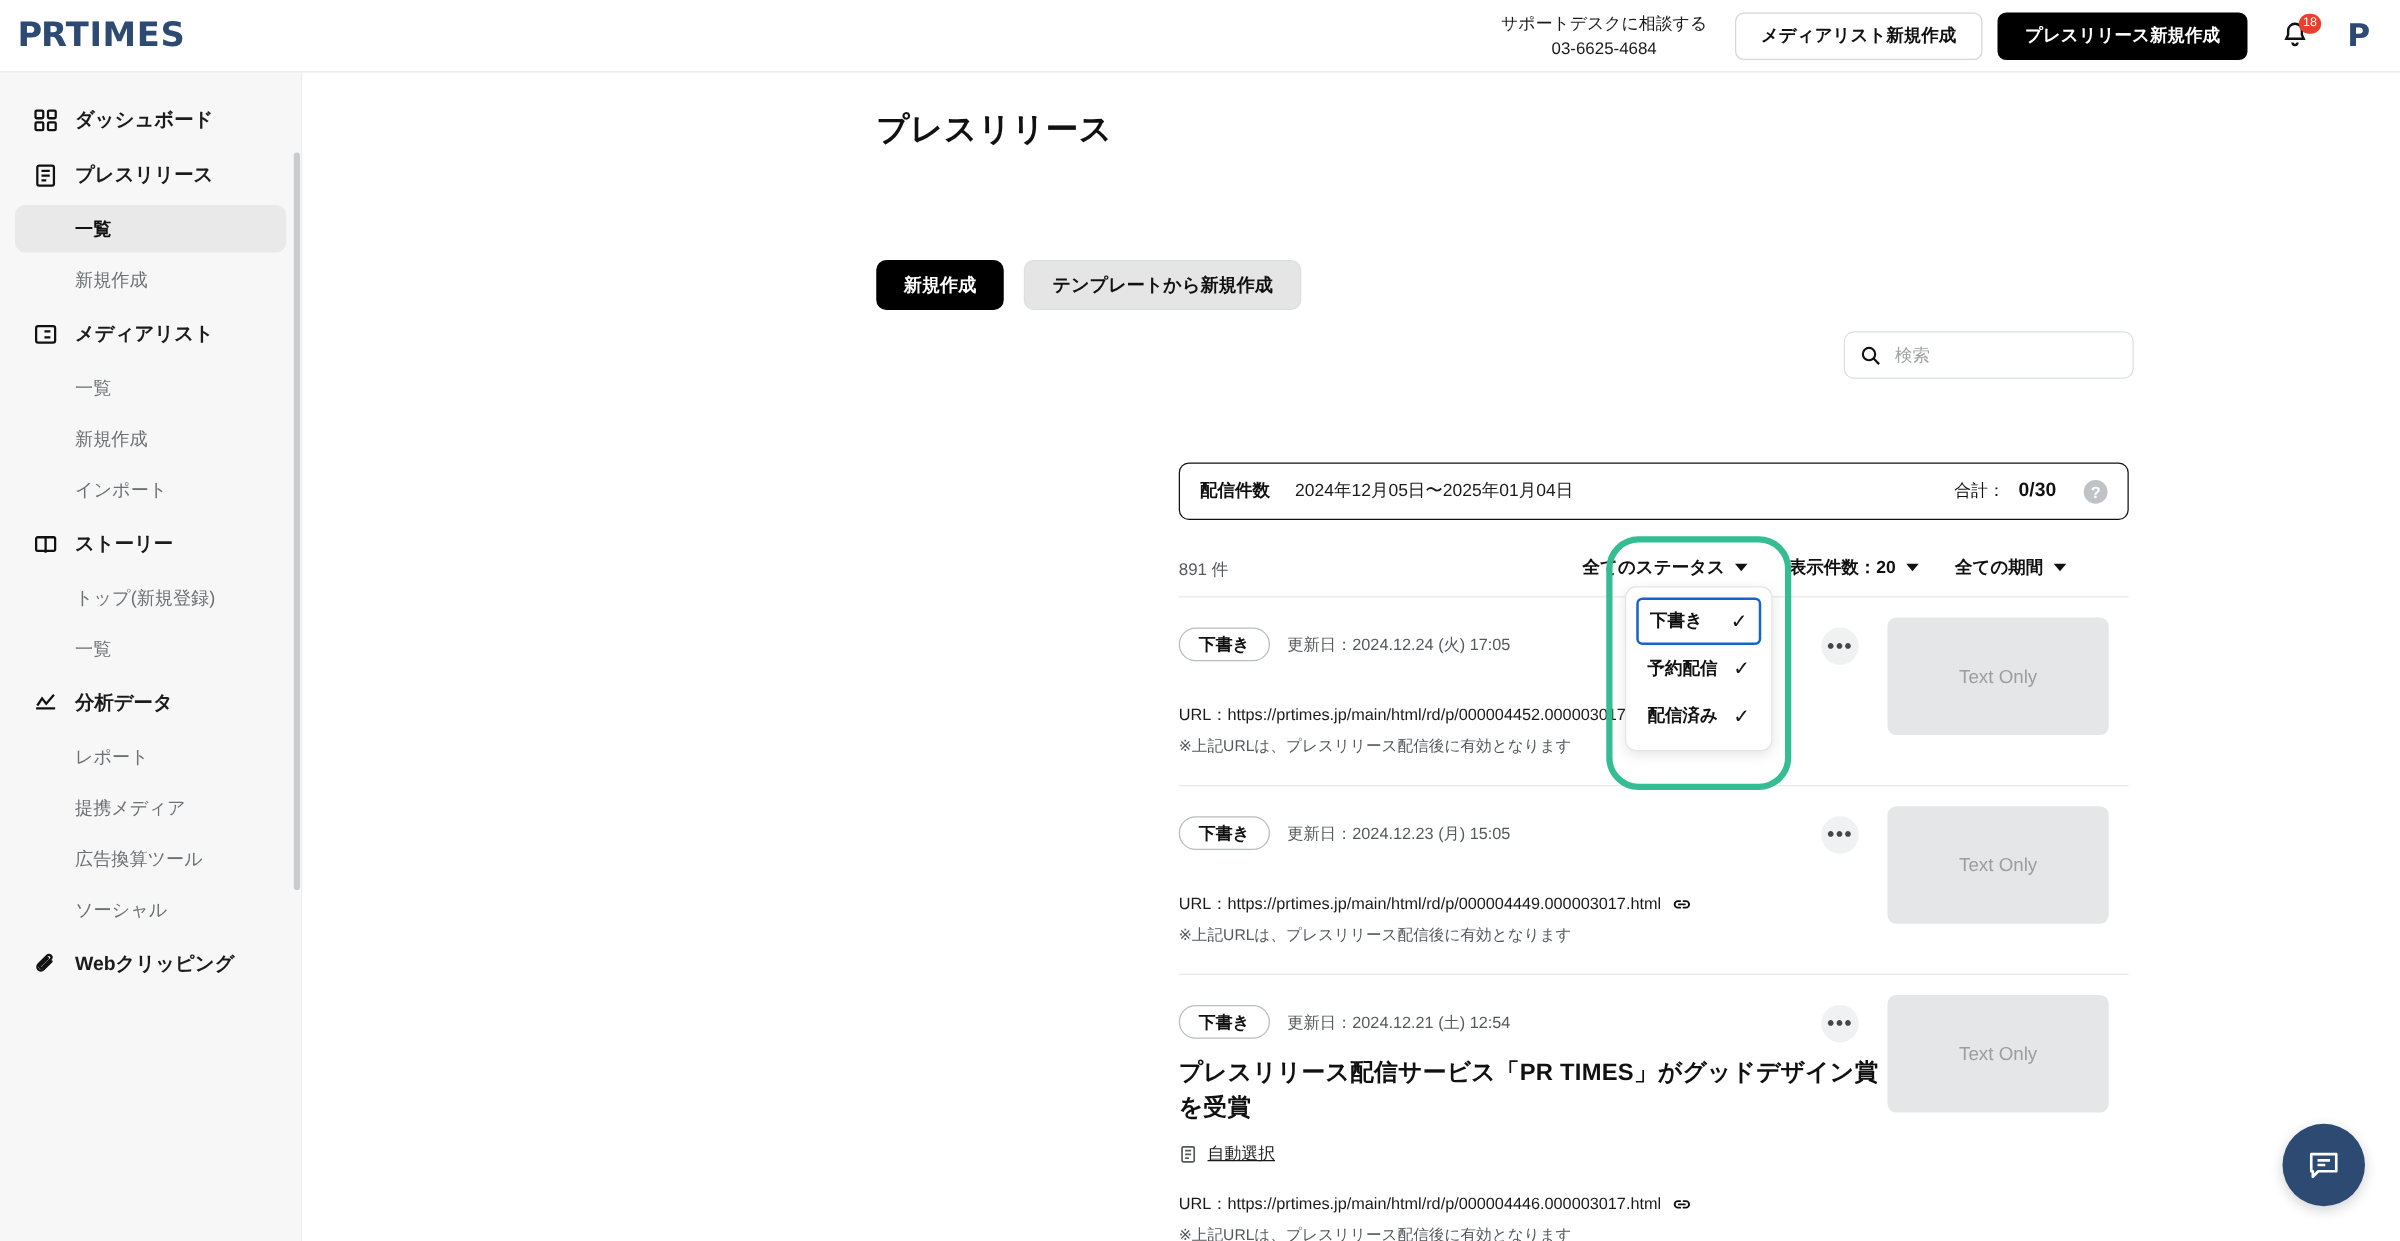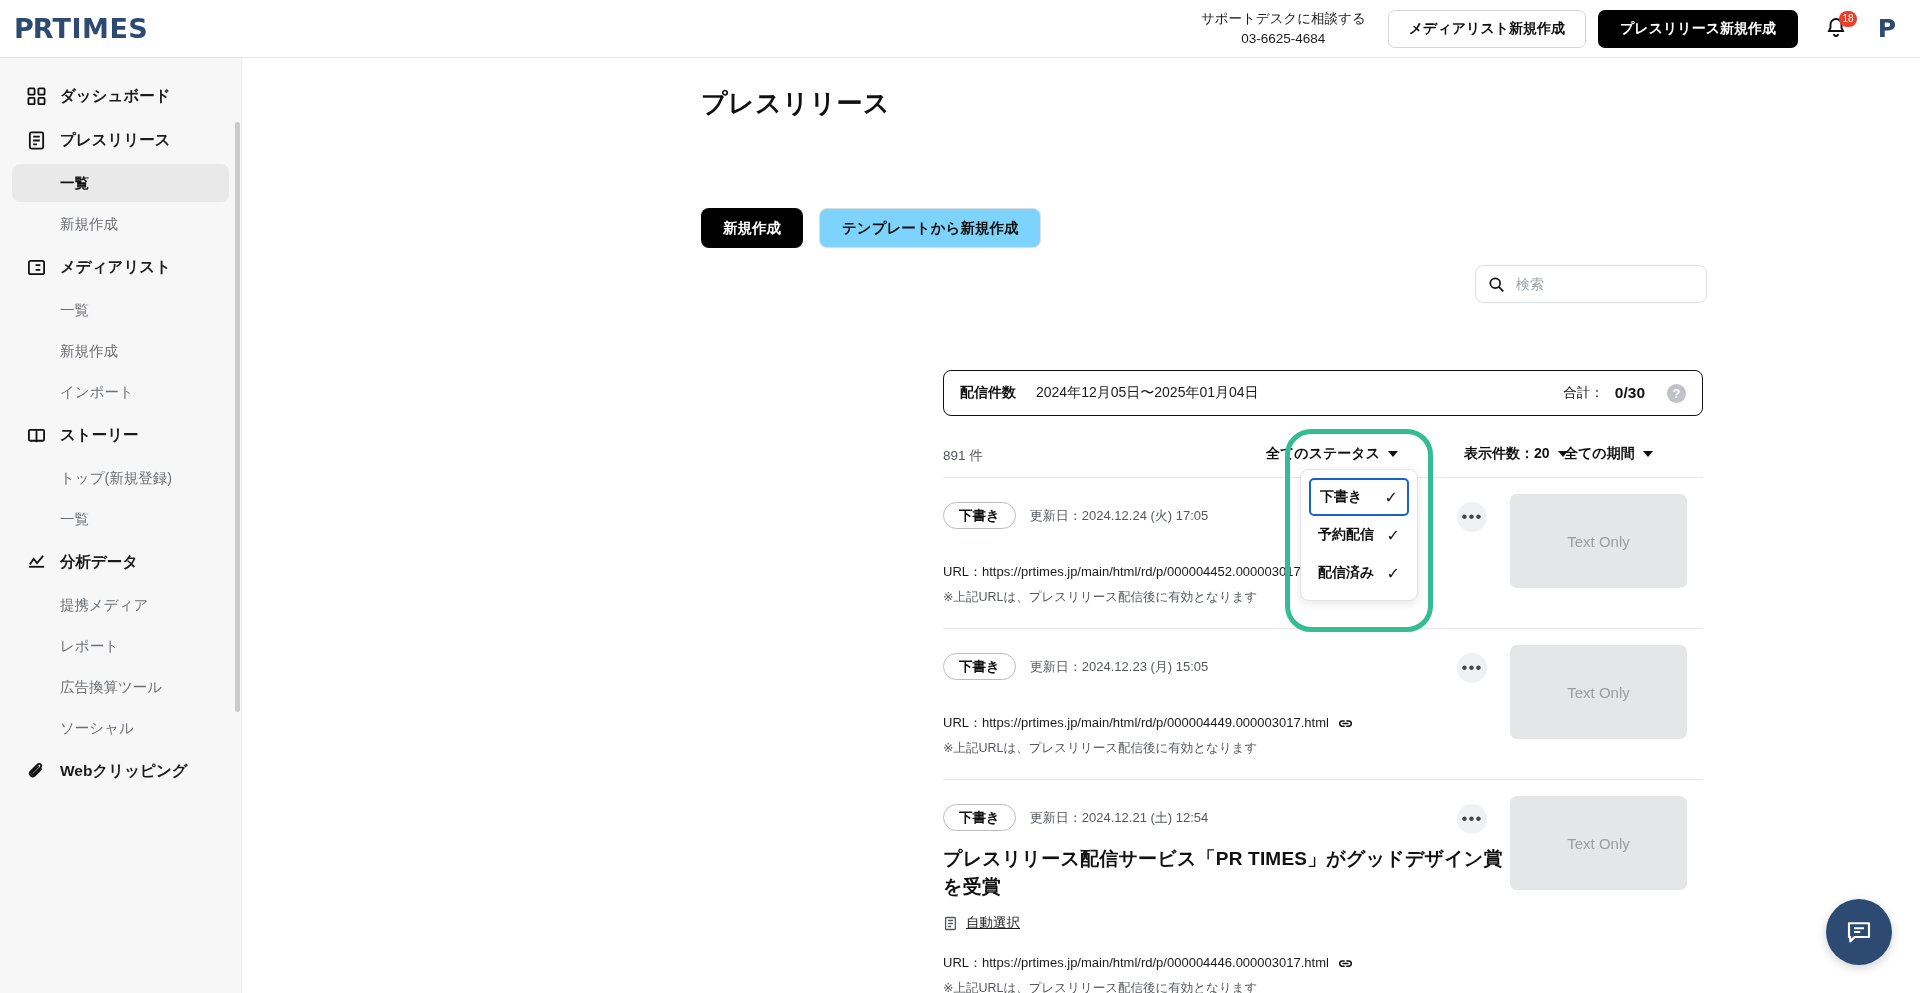--- a/index.html
+++ b/index.html
@@ -91,21 +91,21 @@
     position: absolute; left: 459px; top: 28px;
     font-size: 26px; font-weight: 700; letter-spacing: .5px;
   }
   .action-row { position: absolute; left: 459px; top: 150px; display: flex; gap: 16px; }
   .btn-new {
     background: #000; color: #fff; border: none; border-radius: 8px;
     height: 40px; padding: 0 22px; font-size: 14.5px; font-weight: 700; cursor: pointer;
     font-family: inherit;
   }
   .btn-tpl {
-    background: #7dd3fc; color: #111; border: 1px solid #dcdfe2; border-radius: 8px;
+    background: #e5e5e5; color: #111; border: 1px solid #dcdfe2; border-radius: 8px;
     height: 40px; padding: 0 22px; font-size: 14.5px; font-weight: 700; cursor: pointer;
     font-family: inherit;
   }
   .search-box {
     position: absolute; left: 1233px; top: 207px; width: 232px; height: 38px;
     border: 1px solid #dcdfe2; border-radius: 8px; display: flex; align-items: center;
     padding: 0 12px; background: #fff;
   }
   .search-box input {
     border: none; outline: none; font-size: 14px; margin-left: 11px;
@@ -134,21 +134,21 @@
   .filter-row {
     position: absolute; left: 701px; top: 383px; width: 760px; height: 36px;
   }
   .count-text { position: absolute; left: 0; top: 6px; font-size: 13.5px; color: #55585c; }
   .filter-item {
     position: absolute; top: 4px; display: flex; align-items: center; gap: 8px;
     font-size: 14px; font-weight: 700; color: #111; cursor: pointer; white-space: nowrap;
   }
   .caret { width: 0; height: 0; border-left: 5px solid transparent; border-right: 5px solid transparent; border-top: 6px solid #111; }
   #f-status { left: 323px; }
-  #f-count { left: 521px; }
+  #f-count { left: 488px; }
   #f-period { left: 621px; }
 
   .row-divider {
     position: absolute; left: 701px; width: 760px; height: 1px; background: #e6e8ea;
   }
 
   
   .highlight-ring {
     position: absolute; left: 1043px; top: 371px; width: 148px; height: 203px;
     border: 5px solid #34bd92; border-radius: 26px; z-index: 25; pointer-events: none;
@@ -301,24 +301,24 @@
   <div class="nav-item">
     <span class="ico">
       <svg width="19" height="19" viewBox="0 0 20 20" fill="none" stroke="#111" stroke-width="1.9">
         <path d="M2 14.5h16"></path>
           <path d="M3 12l4-6 3.5 4.5L17 3"></path>
       </svg>
     </span>
     <span>分析データ</span>
   </div>
   <div class="nav-sub">
+    <span>レポート</span>
+  </div>
+  <div class="nav-sub">
     <span>提携メディア</span>
-  </div>
-  <div class="nav-sub">
-    <span>レポート</span>
   </div>
   <div class="nav-sub">
     <span>広告換算ツール</span>
   </div>
   <div class="nav-sub">
     <span>ソーシャル</span>
   </div>
 
   <div class="nav-item">
     <span class="ico">

